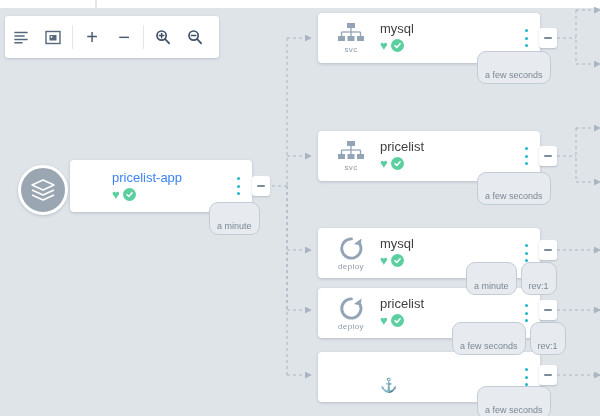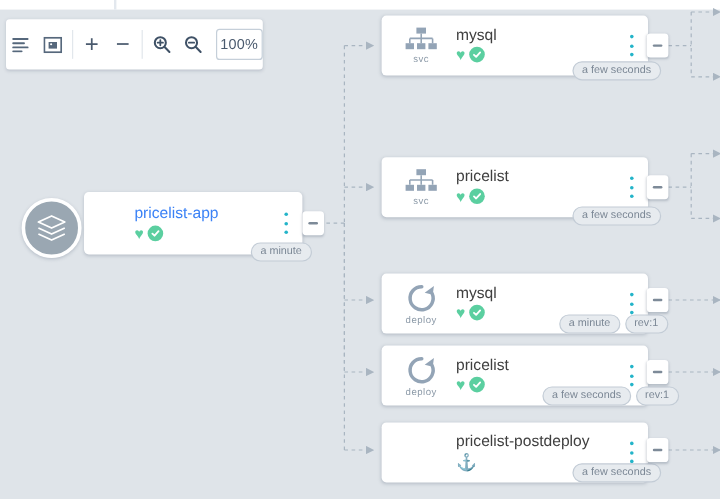--- a/index.html
+++ b/index.html
@@ -114,21 +114,21 @@
     z-index:22;cursor:pointer;
   }
   .collapse-tab span{
     display:block;width:8px;height:2px;background:#7d8a98;border-radius:1px;
   }
 
   
   .badge-row{position:absolute;display:flex;gap:4px;z-index:21;}
   .badge{
     background:#e7ebef;border:1px solid #c3ccd6;border-radius:9px;
-    padding:1px 7px 2px;font-size:9px;color:#7b8795;white-space:nowrap;
+    padding:18px 7px 2px;font-size:9px;color:#7b8795;white-space:nowrap;
     line-height:11px;
   }
 
   
   .heart{color:#5bcfa0;font-size:13px;line-height:13px;}
   .check-circle{
     width:13px;height:13px;border-radius:50%;background:#5bcfa0;
     display:inline-flex;align-items:center;justify-content:center;
   }
   .check-circle svg{display:block;}
@@ -223,21 +223,20 @@
     </div>
 
     <div class="tb-btn">
       <svg width="16" height="16" viewBox="0 0 16 16" stroke="#3f5166" stroke-width="1.7" fill="none" stroke-linecap="round">
         <circle cx="6.6" cy="6.6" r="4.6"></circle>
         <line x1="10.2" y1="10.2" x2="14.2" y2="14.3"></line>
         <line x1="4.4" y1="6.6" x2="8.8" y2="6.6" stroke-width="1.5"></line>
       </svg>
     </div>
 
-    <div class="zoom-box">100%</div>
   </div>
 
   <div class="root-avatar">
     <svg width="26" height="24" viewBox="0 0 26 24" fill="none" stroke="#ffffff" stroke-width="1.5" stroke-linejoin="round">
       <path d="M13 2 L24 7 L13 12 L2 7 Z"></path>
       <path d="M2 12 L13 17 L24 12"></path>
       <path d="M2 17 L13 22 L24 17"></path>
     </svg>
   </div>
 
@@ -398,21 +397,20 @@
   </div>
   <div class="collapse-tab" style="left:539px;top:300px;">
       <span></span>
     </div>
   <div class="badge-row" style="left:452px;top:322px;">
     <div class="badge">a few seconds</div>
     <div class="badge">rev:1</div>
   </div>
 
   <div class="node" style="left:318px;top:352px;">
-    <div class="node-title">pricelist-postdeploy</div>
     <div class="node-status">
       <span class="anchor">⚓</span>
     </div>
     <div class="kebab">
         <i></i>
         <i></i>
         <i></i>
       </div>
   </div>
   <div class="collapse-tab" style="left:539px;top:365px;">

